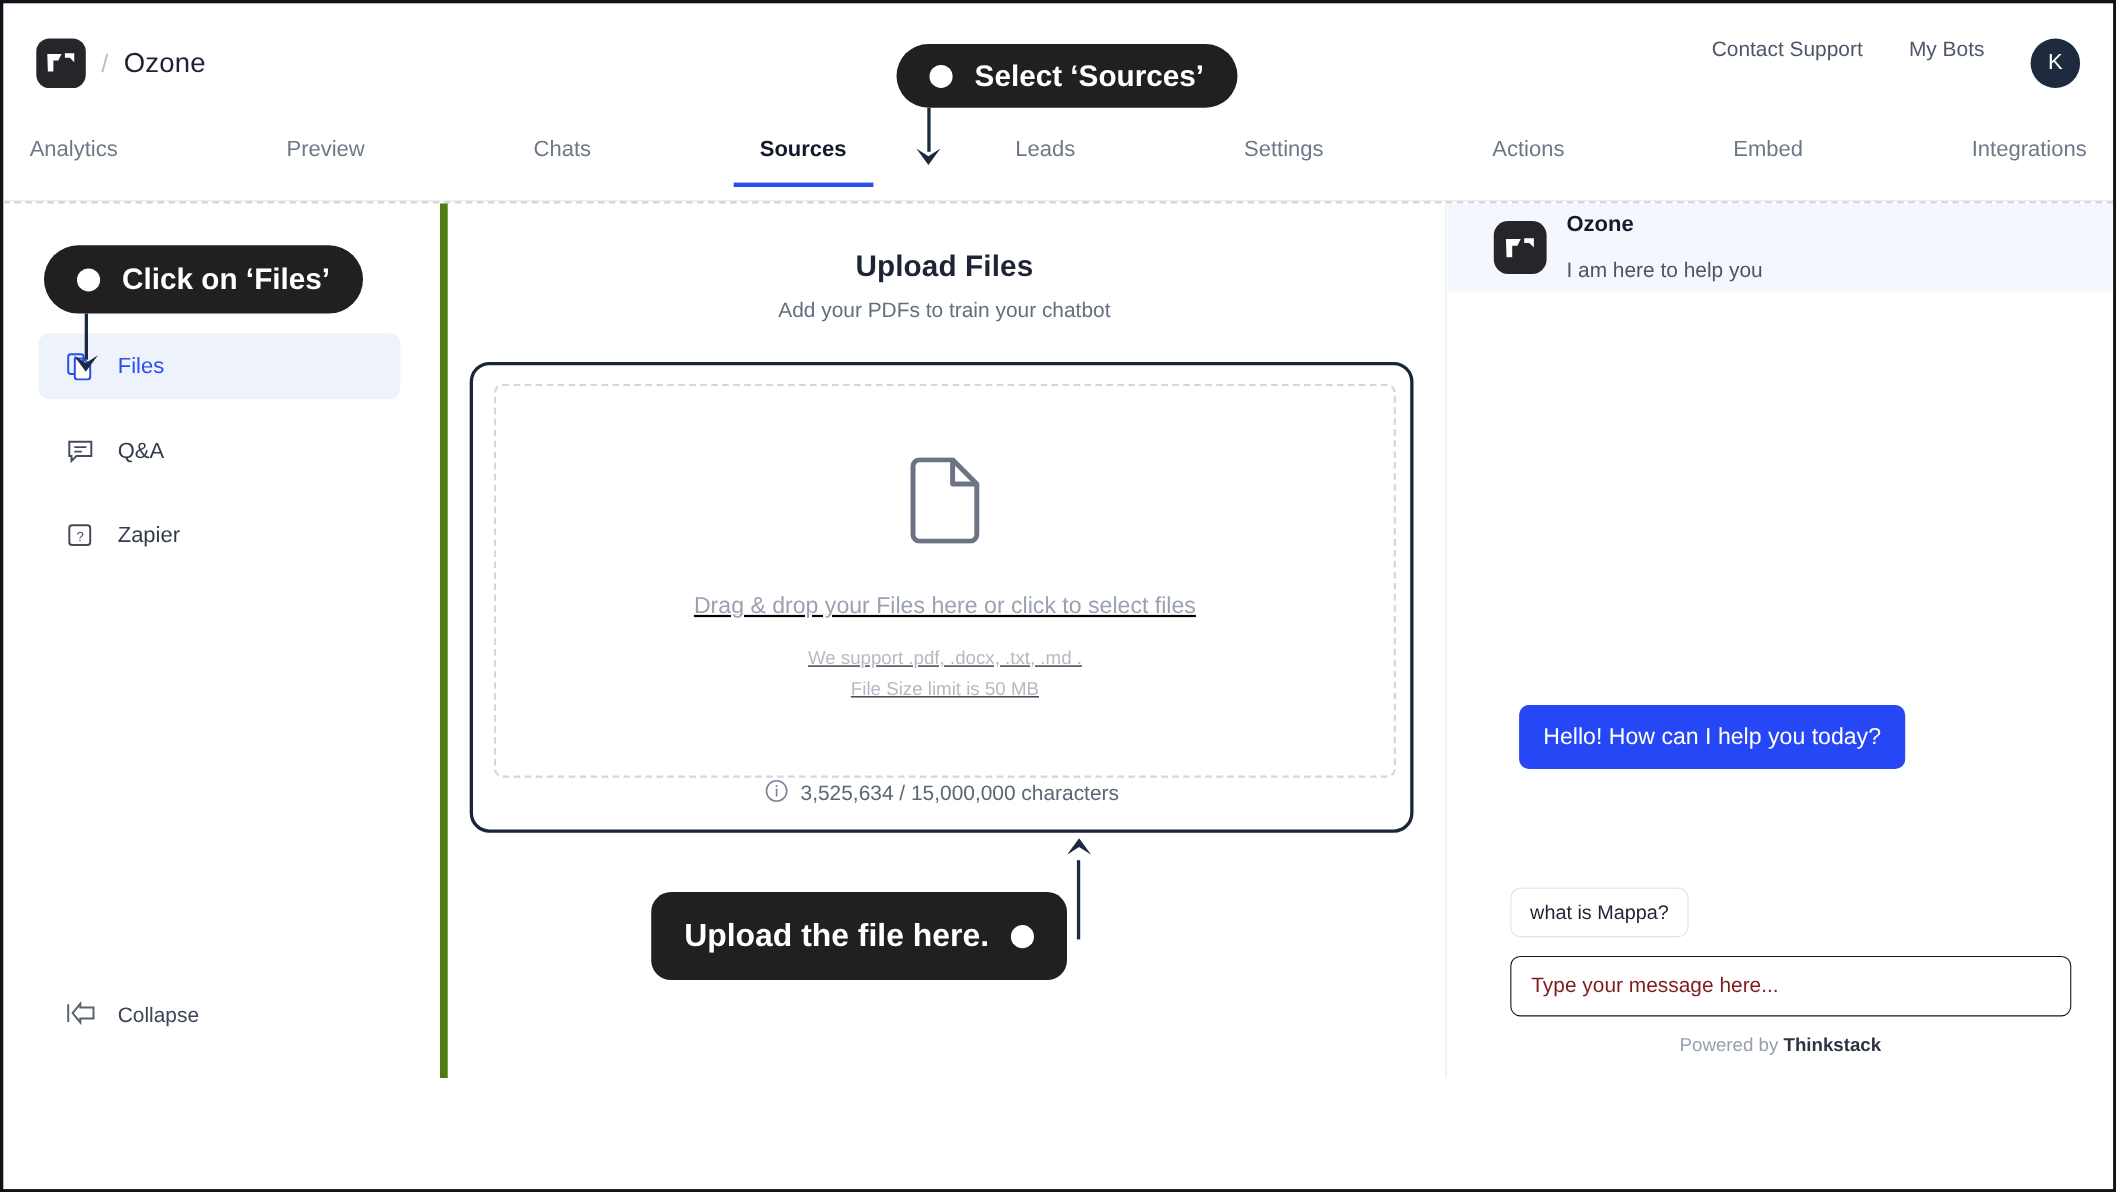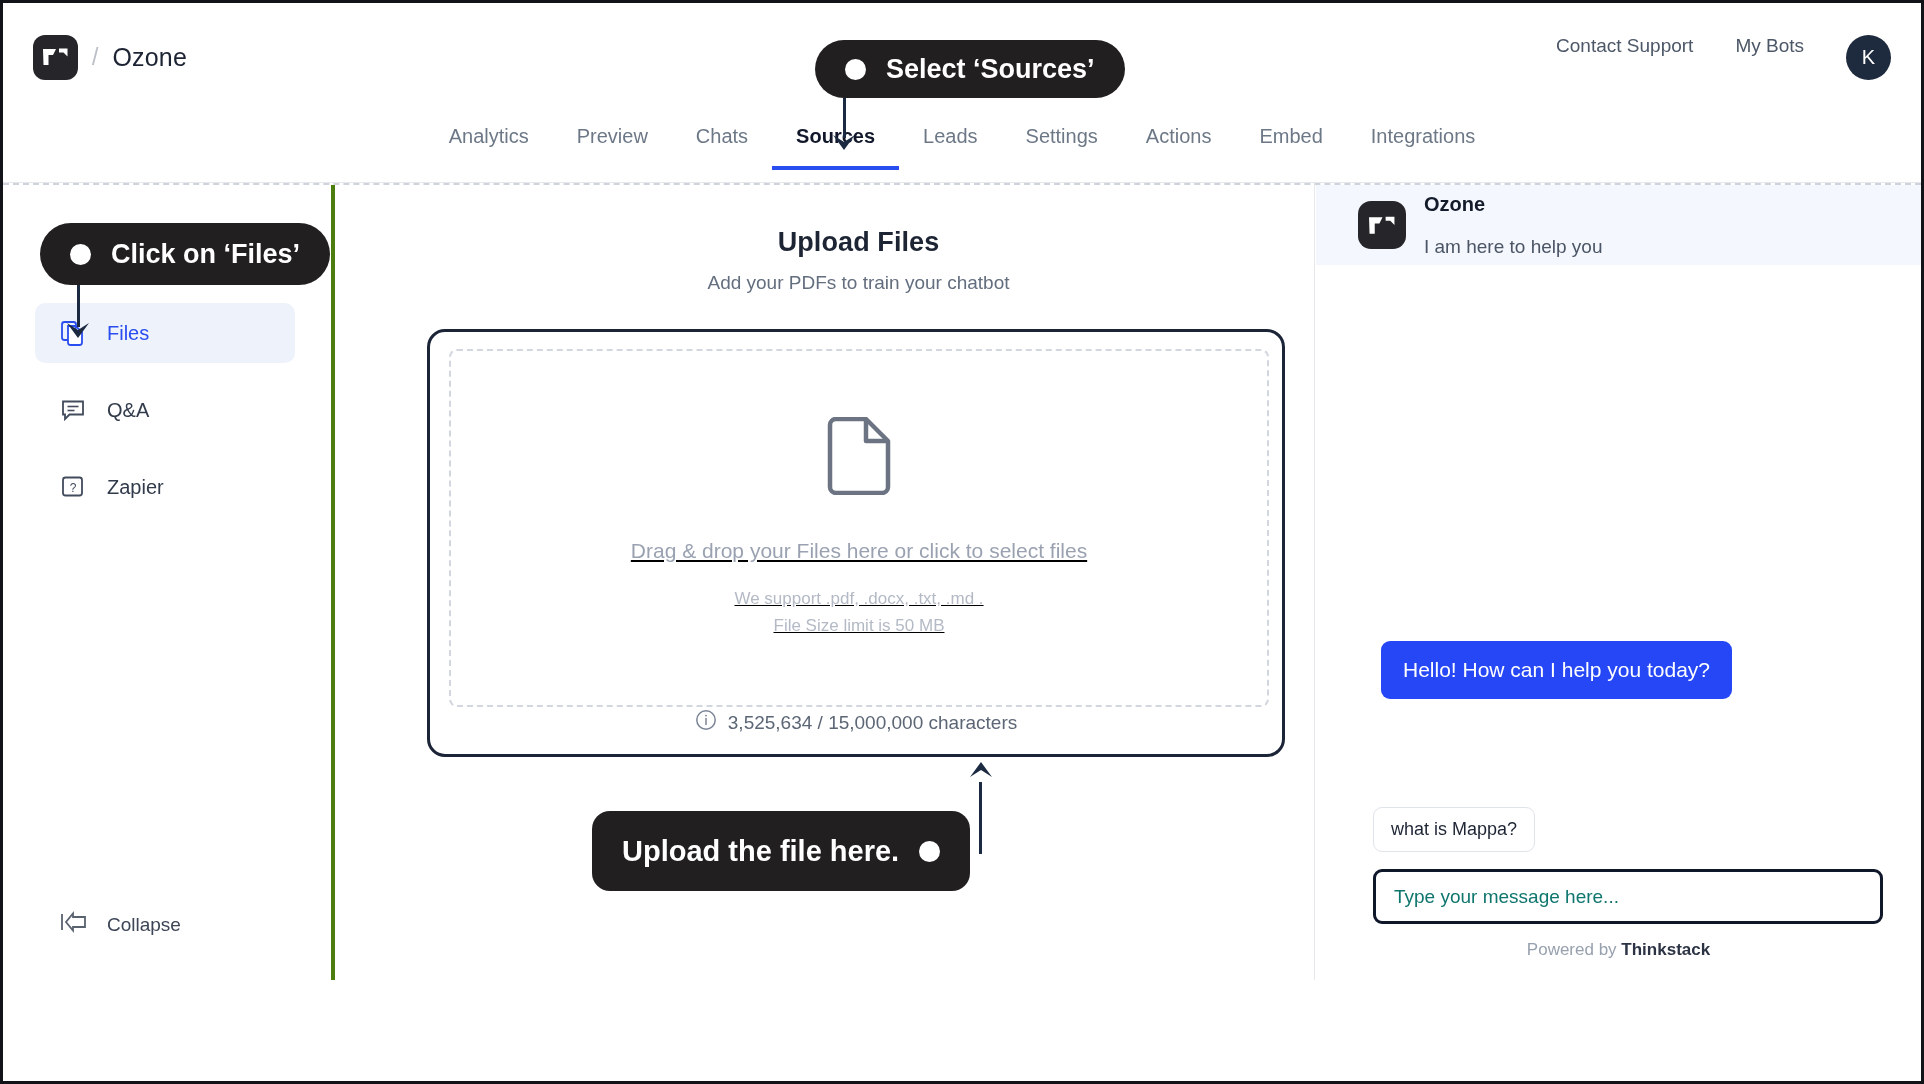--- a/index.html
+++ b/index.html
@@ -41,21 +41,21 @@
     width: 45px; height: 45px; border-radius: 50%;
     background: #1e2a3d; color: #fff;
     display: flex; align-items: center; justify-content: center;
     font-size: 20px; font-weight: 500;
   }
 
   
   .tabsbar {
     position: absolute; left: 0; top: 108px; width: 1918px; height: 72px;
     border-bottom: 1px solid #e6e8ec;
-    display: flex; align-items: flex-start; justify-content: center;
+    display: flex; align-items: flex-start; justify-content: space-between;
     gap: 0;
   }
   .tab {
     position: relative;
     font-size: 20px; color: #6d7887;
     padding: 14px 24px 22px 24px;
     white-space: nowrap;
   }
   .tab.active { color: #12182a; font-weight: 600; }
   .tab.active::after {
@@ -65,22 +65,22 @@
 
   
   .dashrule {
     position: absolute; left: 0; top: 180px; width: 1918px;
     border-top: 2px dashed #cfd4dc;
   }
 
   
   .sidebar {
     position: absolute; left: 0; top: 182px;
-    width: 332px; height: 795px;
-    border-right: 4px solid #4d7c0f;
+    width: 404px; height: 795px;
+    border-right: 7px solid #4d7c0f;
     padding-top: 118px;
   }
   .side-item {
     display: flex; align-items: center; gap: 20px;
     height: 60px; margin: 0 36px 17px 32px;
     padding-left: 24px; border-radius: 10px;
     color: #323b4b; font-size: 20px;
   }
   .side-item.active { background: #eef2fa; color: #2a4df0; }
   .side-icon { width: 28px; height: 28px; display: flex; align-items: center; justify-content: center; }
@@ -158,24 +158,24 @@
   }
   .suggest {
     position: absolute; left: 57px; bottom: 128px;
     border: 1px solid #dfe3ea; border-radius: 9px;
     background: #fff; color: #1d2433; font-size: 18px;
     padding: 11px 17px;
   }
   .msgbox {
     position: absolute; left: 57px; bottom: 56px;
     width: 510px; height: 55px;
-    border: 3px solid #0f172a; border-radius: 9px;
+    border: 1px solid #0f172a; border-radius: 9px;
     background: #fff;
     display: flex; align-items: center; padding-left: 18px;
-    font-size: 19px; color: #0f766e;
+    font-size: 19px; color: #7f1d1d;
   }
   .powered {
     position: absolute; left: 0; right: 0; bottom: 20px;
     text-align: center; font-size: 17px; color: #97a0ae;
   }
   .powered b { color: #2b3344; font-weight: 700; }
 
   
   .callout {
     position: absolute;

